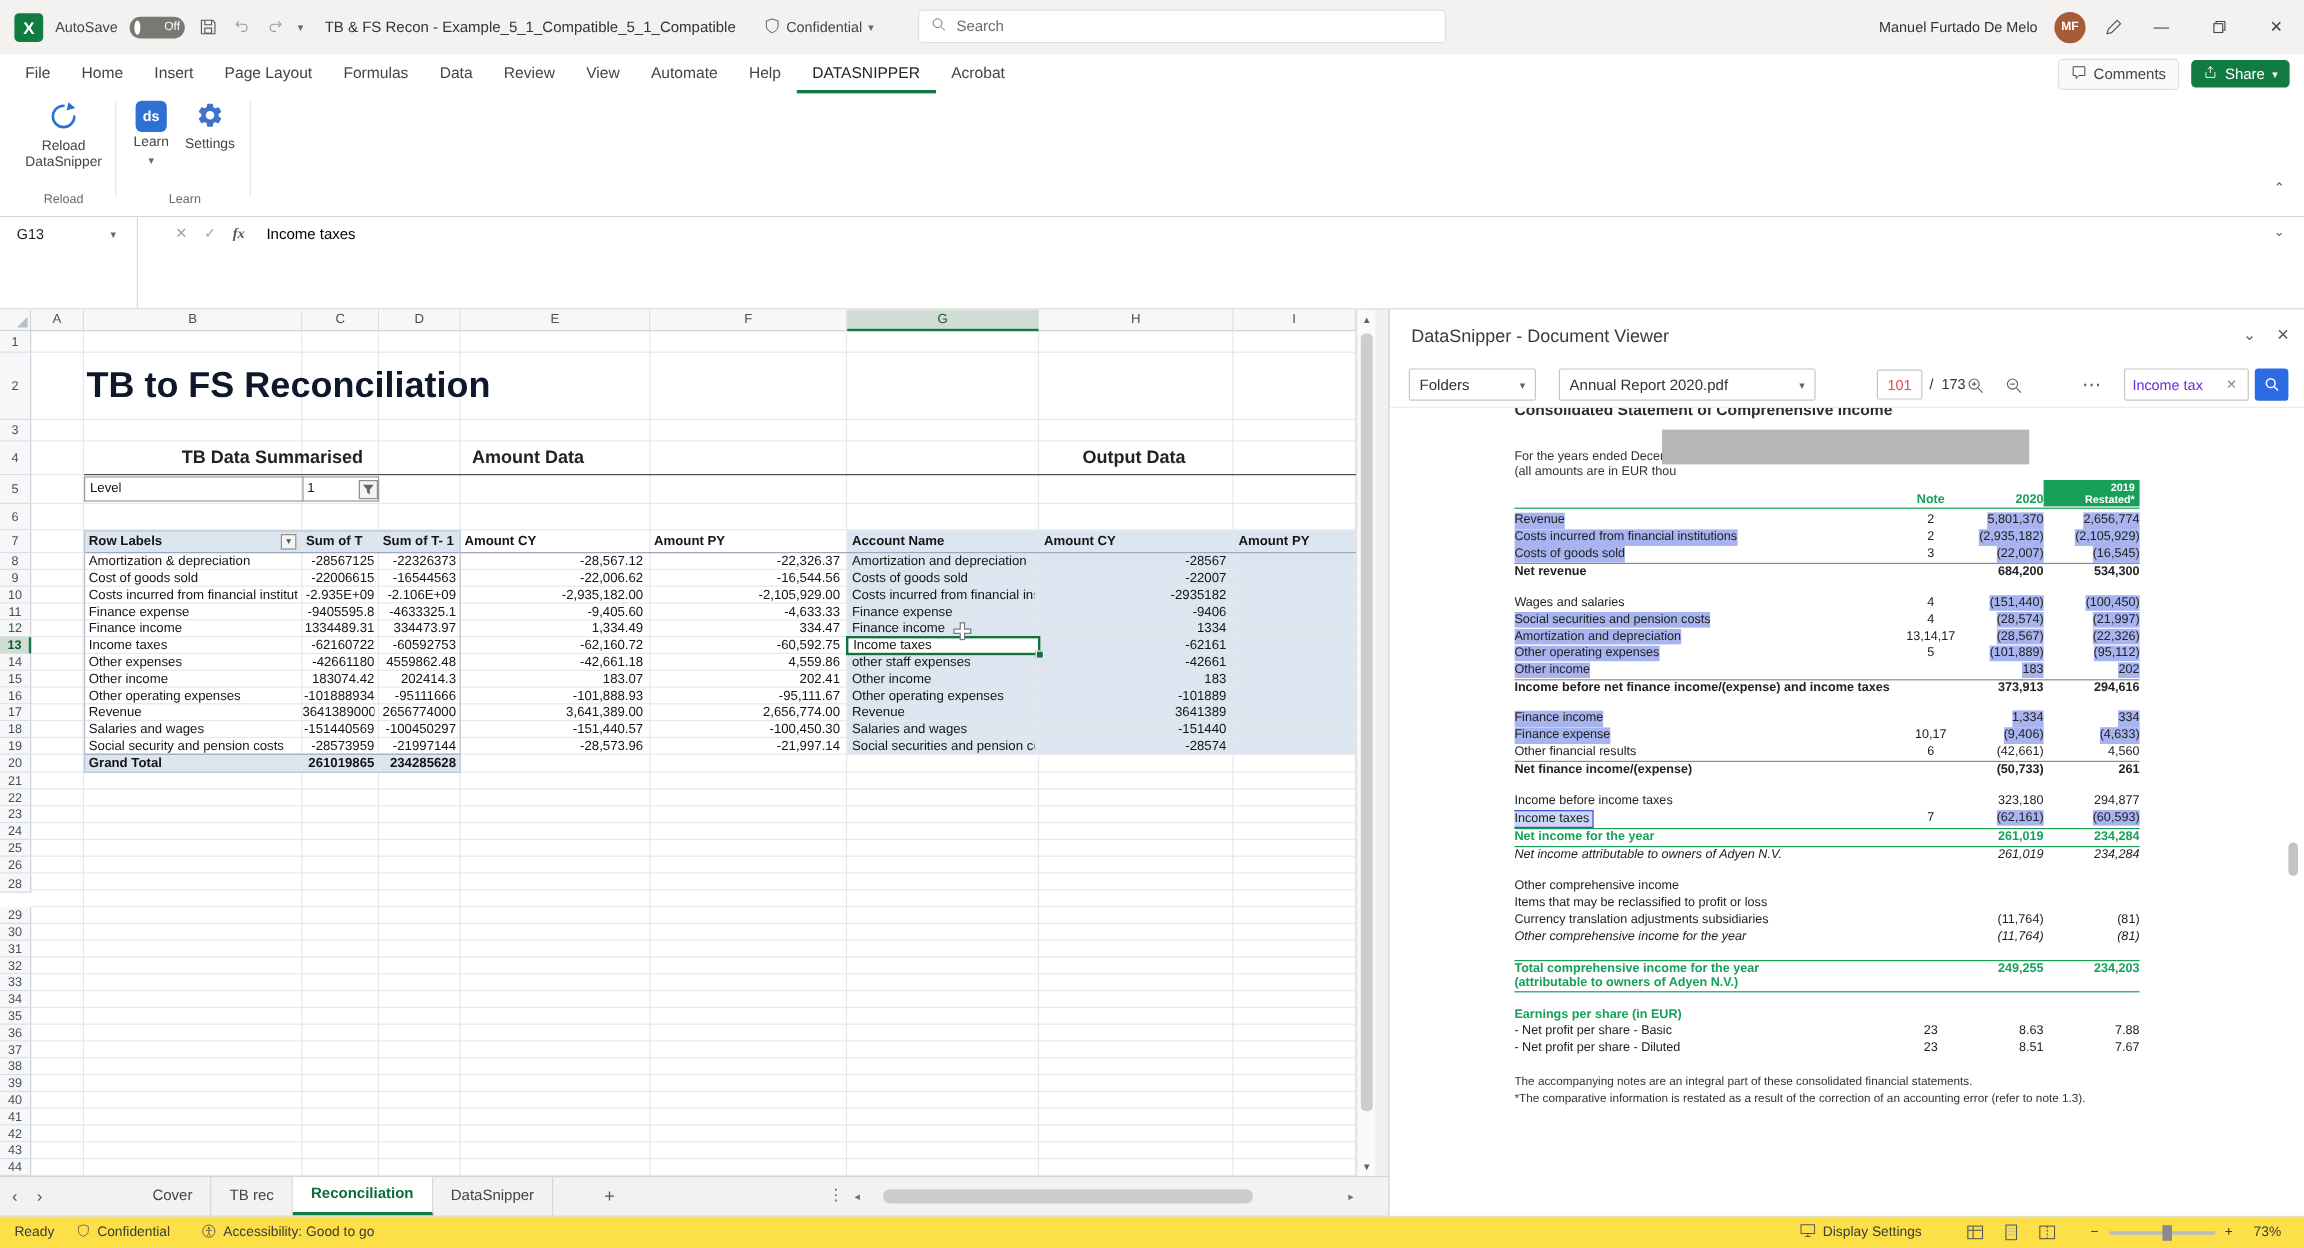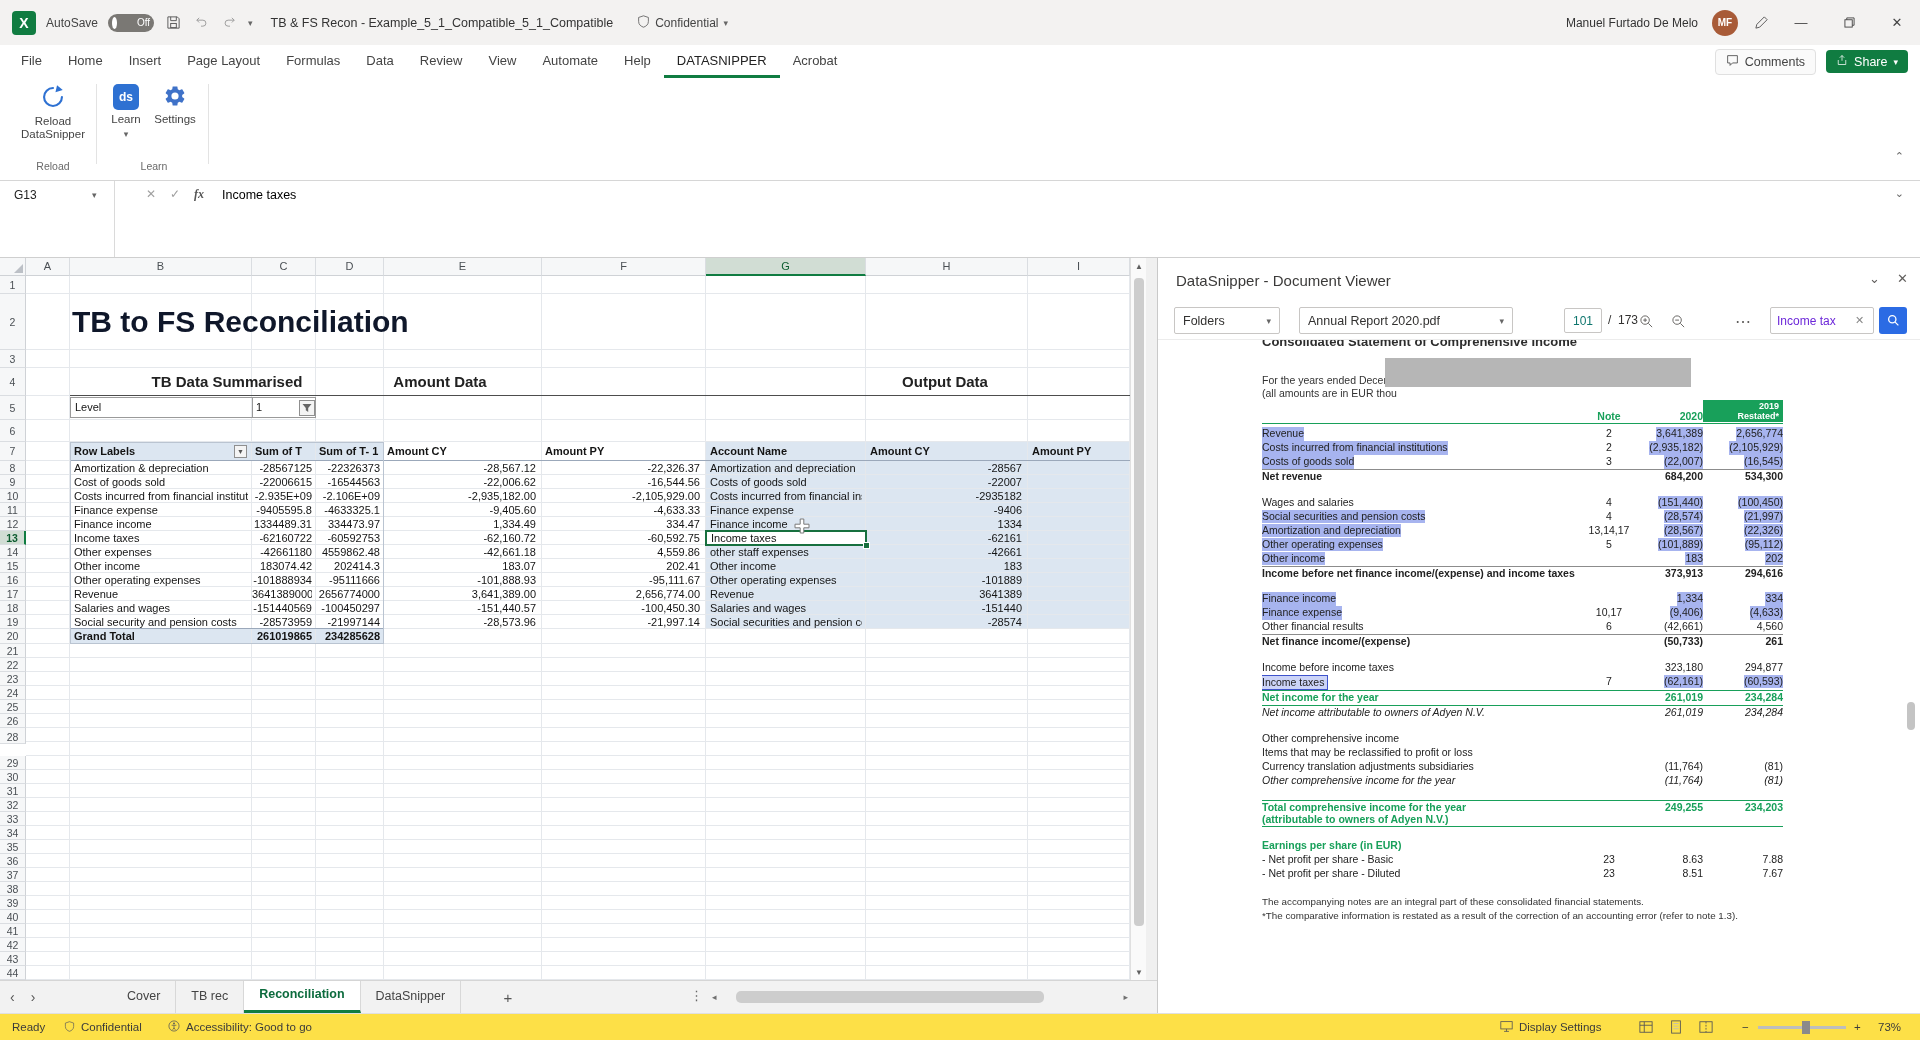--- a/index.html
+++ b/index.html
@@ -104,21 +104,21 @@
   .zoom-track{position:absolute;top:12px;width:88px;height:3px;background:#bdbdbd;}
   .zoom-thumb{position:absolute;top:-5px;left:44px;width:8px;height:13px;background:#8a8a8a;cursor:grab;}
 
   
   .panel{position:absolute;left:1157px;top:258px;width:763px;height:755px;background:#fff;border-left:1px solid #c9c9c9;overflow:hidden;}
   .panel-header{position:absolute;left:0;top:0;right:0;height:44px;display:flex;align-items:center;}
   .panel-title{font-size:15px;color:#3b3a39;padding-left:18px;}
   .ph-ic{position:absolute;top:13px;font-size:13px;color:#605e5c;cursor:pointer;}
   .panel-toolbar{position:absolute;left:0;top:44px;right:0;height:38px;border-bottom:1px solid #ececec;}
   .pt-select{position:absolute;top:5px;height:27px;border:1px solid #c8c6c4;border-radius:2px;background:#fff;display:flex;align-items:center;justify-content:space-between;padding:0 8px;font-size:12.5px;color:#323130;cursor:pointer;}
-  .pt-page{position:absolute;top:6px;height:25px;border:1px solid #c8c6c4;border-radius:2px;display:flex;align-items:center;justify-content:center;font-size:12px;color:#0f766e;}
+  .pt-page{position:absolute;top:6px;height:25px;border:1px solid #c8c6c4;border-radius:2px;display:flex;align-items:center;justify-content:center;font-size:12px;color:#ef4444;}
   .pt-txt{position:absolute;top:11px;font-size:12px;color:#323130;}
   .pt-ic{position:absolute;top:9px;width:20px;height:20px;display:flex;align-items:center;justify-content:center;cursor:pointer;color:#605e5c;}
   .pt-search{position:absolute;top:5px;height:27px;border:1px solid #c8c6c4;border-radius:2px;background:#fff;display:flex;align-items:center;padding:0 6px;}
   .pt-search input{border:none;outline:none;width:78px;font-size:12px;font-family:"Liberation Sans",sans-serif;color:#6d28d9;}
   .pt-clear{font-size:11px;color:#888;cursor:pointer;}
   .pt-go{position:absolute;top:5px;width:28px;height:27px;background:#2b6be4;border-radius:3px;display:flex;align-items:center;justify-content:center;cursor:pointer;}
   .panel-doc{position:absolute;left:0;top:82px;right:0;bottom:0;background:#fff;overflow:hidden;}
   .pdf-title{position:absolute;left:104px;top:-6px;font-size:13px;font-weight:bold;color:#2d2d2d;white-space:nowrap;}
   .pdf-line{position:absolute;left:104px;font-size:10.5px;color:#333;white-space:nowrap;}
   .pdf-greybox{position:absolute;left:227px;top:18px;width:306px;height:29px;background:#b6b6b6;}
@@ -181,20 +181,29 @@
       <span class="doc-title">TB &amp; FS Recon - Example_5_1_Compatible_5_1_Compatible</span>
       <div class="sens-chip">
         <span>
           <svg width="13" height="13" viewBox="0 0 16 16">
               <path d="M8 1l6 2v5c0 4-3 6-6 7-3-1-6-3-6-7V3z" fill="none" stroke="#5a5a5a"></path>
             </svg>
         </span>
         <span>Confidential</span>
         <span class="caret">▾</span>
       </div>
+    </div>
+    <div class="searchbox">
+      <span>
+        <svg width="13" height="13" viewBox="0 0 16 16">
+            <circle cx="6.5" cy="6.5" r="4.5" fill="none" stroke="#6b6b6b"></circle>
+            <path d="M10 10l4 4" stroke="#6b6b6b"></path>
+          </svg>
+      </span>
+      <span>Search</span>
     </div>
     <div class="tb-right">
       <span class="user-name">Manuel Furtado De Melo</span>
       <div class="avatar">MF</div>
       <span class="qat-ic">
         <svg width="15" height="15" viewBox="0 0 16 16">
             <path d="M2 14l1-4 8-8 3 3-8 8z" fill="none" stroke="#555"></path>
           </svg>
       </span>
       <div class="winbtn">—</div>
@@ -665,21 +674,21 @@
             <div class="restated-box">
               <div>2019</div>
               <div>Restated*</div>
             </div>
           </div>
         </div>
         <div style="margin-top:3px">
             <div class="prow">
               <div class="plabel"><span class="ps snip">Revenue</span></div>
               <div class="pnote">2</div>
-              <div class="pv"><span class="ps snip">3,641,389</span></div>
+              <div class="pv"><span class="ps snip">5,801,370</span></div>
               <div class="pv2"><span class="ps snip">2,656,774</span></div>
             </div>
             <div class="prow">
               <div class="plabel"><span class="ps snip">Costs incurred from financial institutions</span></div>
               <div class="pnote">2</div>
               <div class="pv"><span class="ps snip">(2,935,182)</span></div>
               <div class="pv2"><span class="ps snip">(2,105,929)</span></div>
             </div>
             <div class="prow">
               <div class="plabel"><span class="ps snip">Costs of goods sold</span></div>

